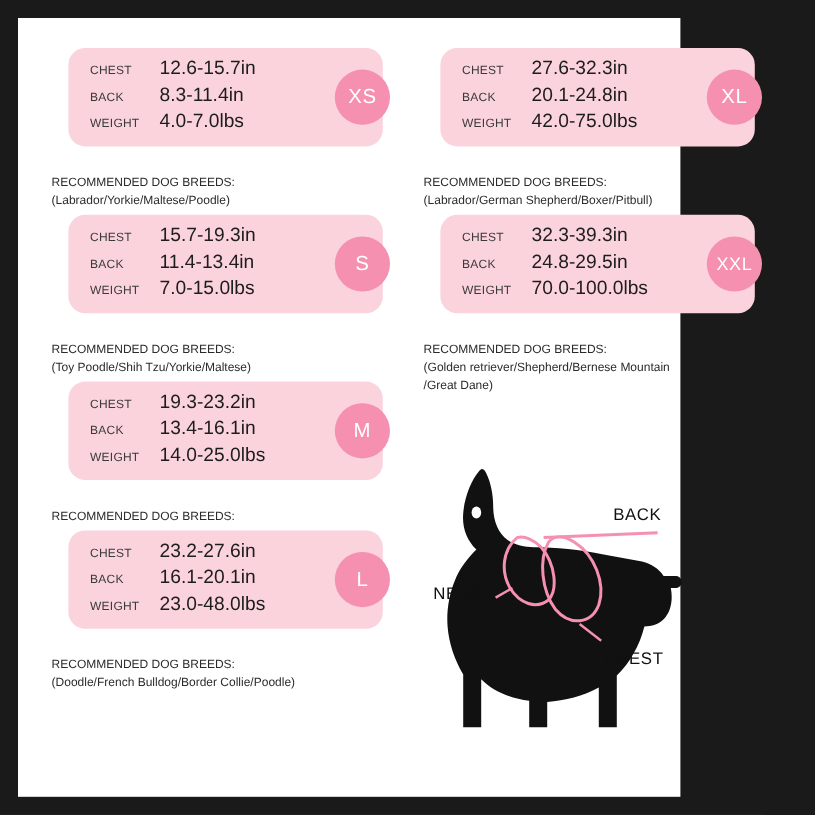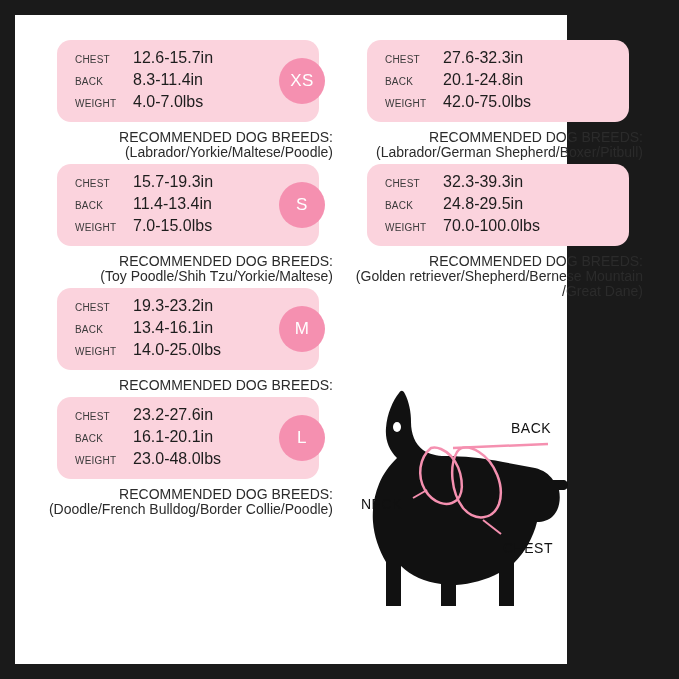--- a/index.html
+++ b/index.html
@@ -75,44 +75,44 @@
     color: #ffffff;
     display: flex;
     align-items: center;
     justify-content: center;
     font-size: 17px;
     font-weight: normal;
     letter-spacing: .5px;
   }
   .badge.small-text { font-size: 15px; }
   .breeds {
-    text-align: right;
-    font-size: 14px;
+    text-align: left;
+    font-size: 10px;
     color: #2b2b2b;
     line-height: 15px;
-    margin-top: 8px;
+    margin-top: 23px;
   }
 
   
   .dog-panel {
     position: absolute;
     left: 338px;
     top: 355px;
     width: 300px;
     height: 260px;
   }
   .dog-svg { position: absolute; left: 0; top: 0; }
   .anno {
     position: absolute;
     font-size: 14px;
     color: #111;
     letter-spacing: .5px;
   }
   .anno-back  { left: 158px; top: 50px; }
-  .anno-neck  { left: 8px;   top: 126px; }
+  .anno-neck  { left: 8px;   top: 116px; }
   .anno-chest { left: 150px; top: 170px; }
 </style>
 </head>
 <body>
 
 <div class="frame">
 
   <div class="col col-left">
 
     <div class="size-block">
@@ -223,20 +223,21 @@
           </div>
           <div class="row">
             <span class="lbl">BACK</span>
             <span class="val">20.1-24.8in</span>
           </div>
           <div class="row">
             <span class="lbl">WEIGHT</span>
             <span class="val">42.0-75.0lbs</span>
           </div>
         </div>
+        <div class="badge">XL</div>
       </div>
       <div class="breeds">
         <div>RECOMMENDED DOG BREEDS:</div>
         <div>(Labrador/German Shepherd/Boxer/Pitbull)</div>
       </div>
     </div>
 
     <div class="size-block">
       <div class="card">
         <div class="rows">
@@ -246,20 +247,21 @@
           </div>
           <div class="row">
             <span class="lbl">BACK</span>
             <span class="val">24.8-29.5in</span>
           </div>
           <div class="row">
             <span class="lbl">WEIGHT</span>
             <span class="val">70.0-100.0lbs</span>
           </div>
         </div>
+        <div class="badge small-text">XXL</div>
       </div>
       <div class="breeds">
         <div>RECOMMENDED DOG BREEDS:</div>
         <div>(Golden retriever/Shepherd/Bernese Mountain</div>
         <div>/Great Dane)</div>
       </div>
     </div>
 
   </div>
 

